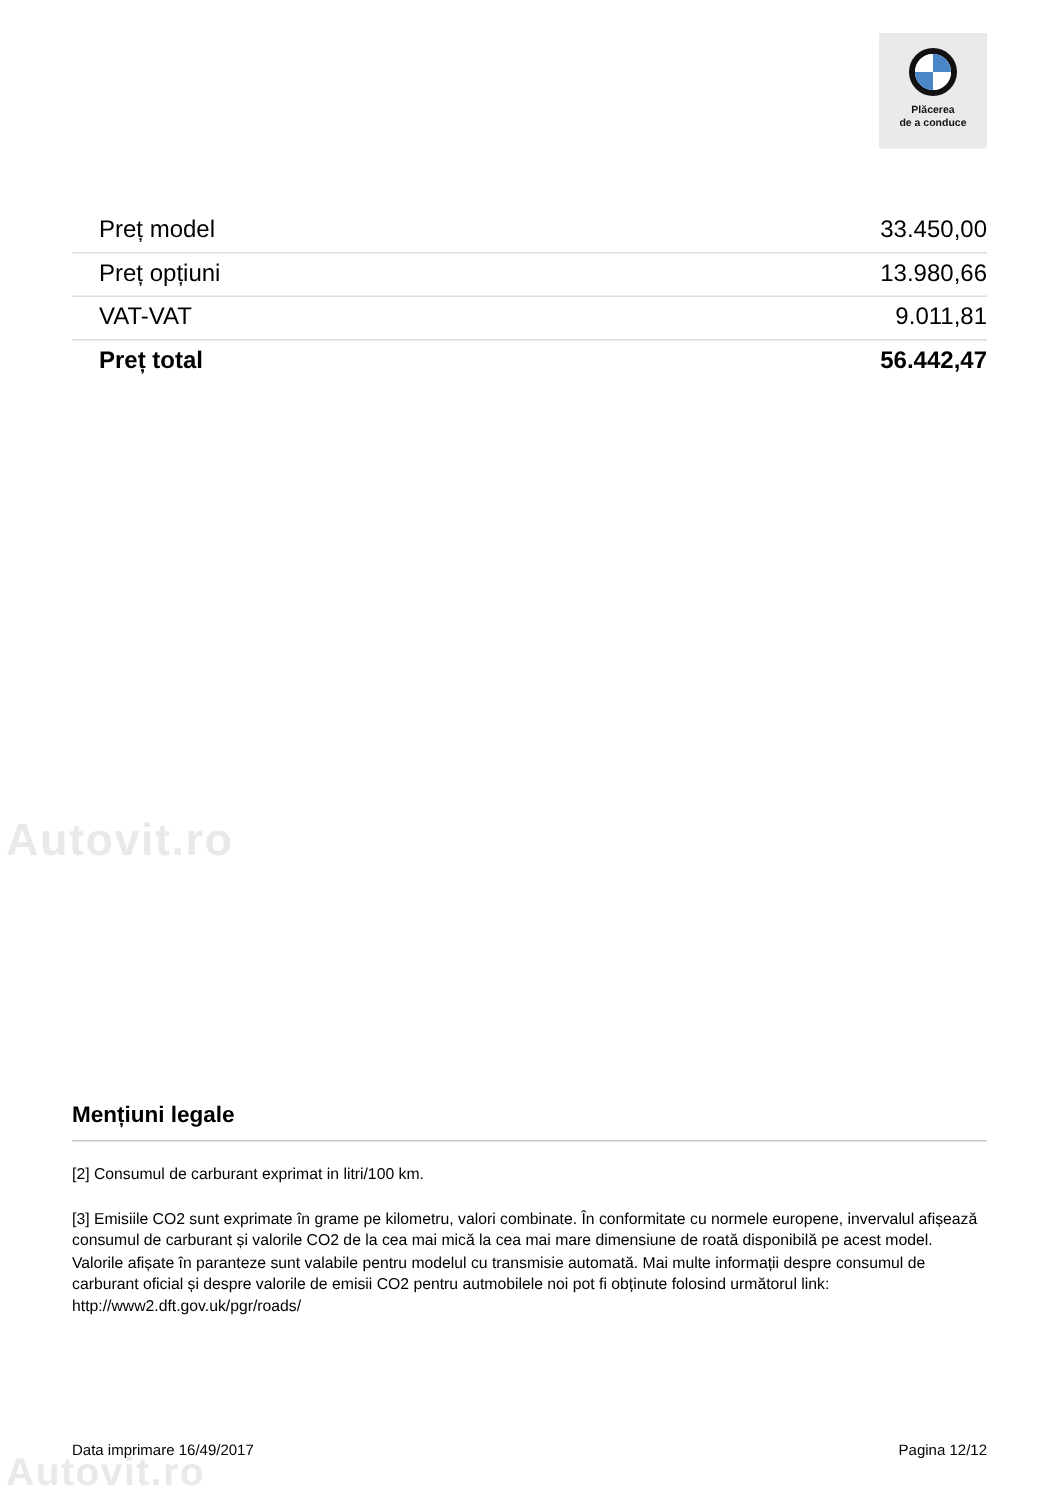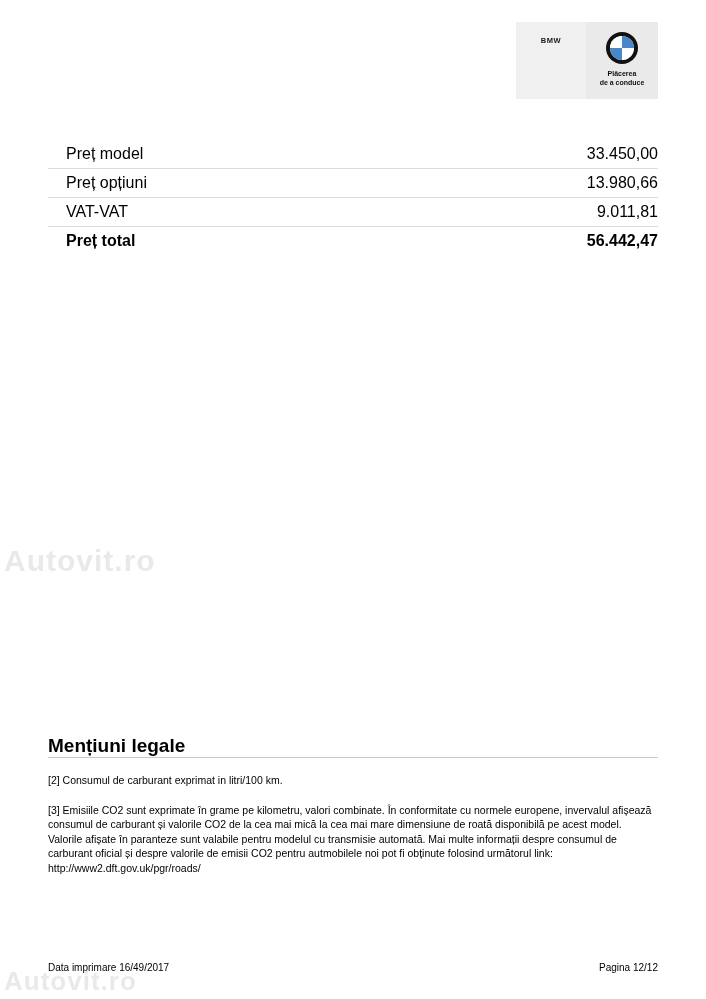--- a/index.html
+++ b/index.html
@@ -123,23 +123,23 @@
   .price-row .value { text-align: center; }
 
   
   .legal-section {
     position: absolute;
     top: 735px;
     left: 48px;
     width: 610px;
   }
   .legal-title {
-    font-size: 19px;
-    font-weight: bold;
-    padding-bottom: 0;
+    font-size: 15px;
+    font-weight: bold;
+    padding-bottom: 8px;
     border-bottom: 1px solid #c9c9c9;
   }
   .legal-note {
     font-size: 10.5px;
     line-height: 14.5px;
     margin-top: 15px;
     text-align: left;
   }
 
   
@@ -172,23 +172,20 @@
   .wm-bottom {
     bottom: 2px;
     left: 4px;
     font-size: 26px;
   }
 </style>
 </head>
 <body>
 
 <div class="header">
-  <div class="header-left-box">
-    <span class="brand-text">BMW</span>
-  </div>
   <div class="header-right-box">
     <span class="bmw-roundel">
       <span class="inner">
         <span class="q q1"></span>
         <span class="q q2"></span>
         <span class="q q3"></span>
         <span class="q q4"></span>
       </span>
     </span>
     <div class="slogan">

